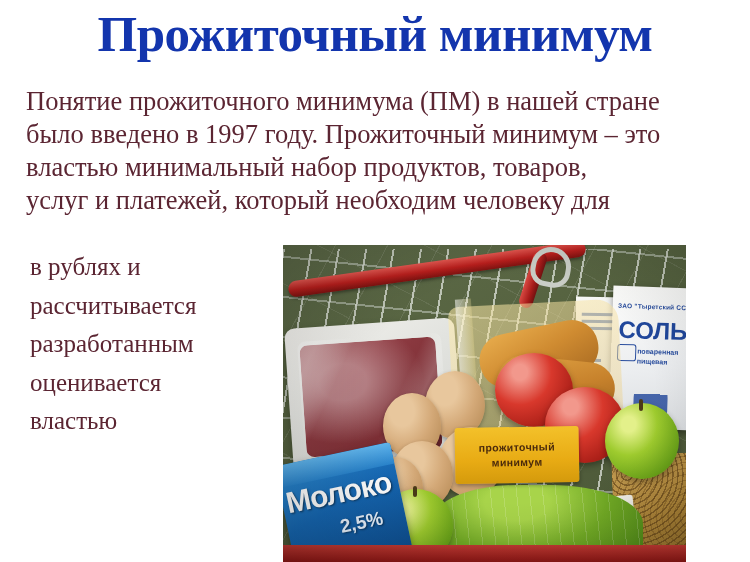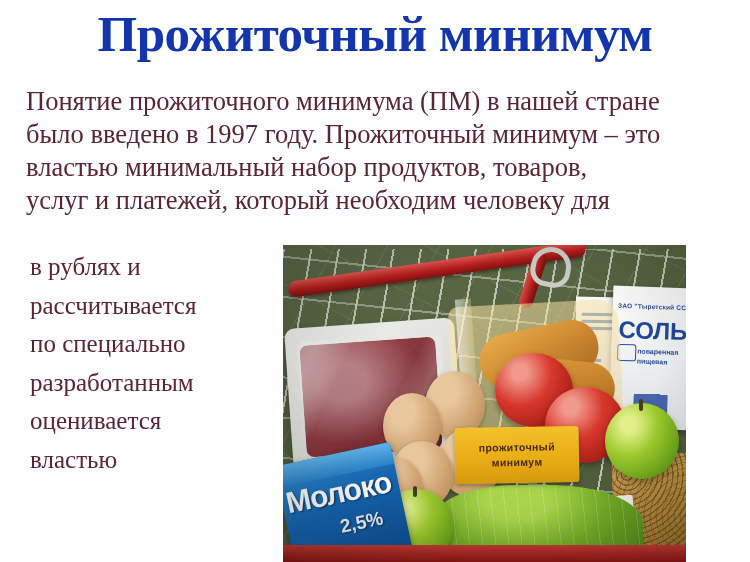--- a/index.html
+++ b/index.html
@@ -362,21 +362,20 @@
   <div id="intro">
     <span class="ln">Понятие прожиточного минимума (ПМ) в нашей стране</span>
     <span class="ln">было введено в 1997 году. Прожиточный минимум – это</span>
     <span class="ln">властью минимальный набор продуктов, товаров,</span>
     <span class="ln">услуг и платежей, который необходим человеку для</span>
   </div>
 
   <div id="leftcol">
     <span class="ln">в рублях и</span>
     <span class="ln">рассчитывается</span>
-    <span class="ln">по специально</span>
     <span class="ln">разработанным</span>
     <span class="ln">оценивается</span>
     <span class="ln">властью</span>
   </div>
 
   <div id="photo">
 
     <div class="ph floor"></div>
     <div class="ph wires"></div>
 

